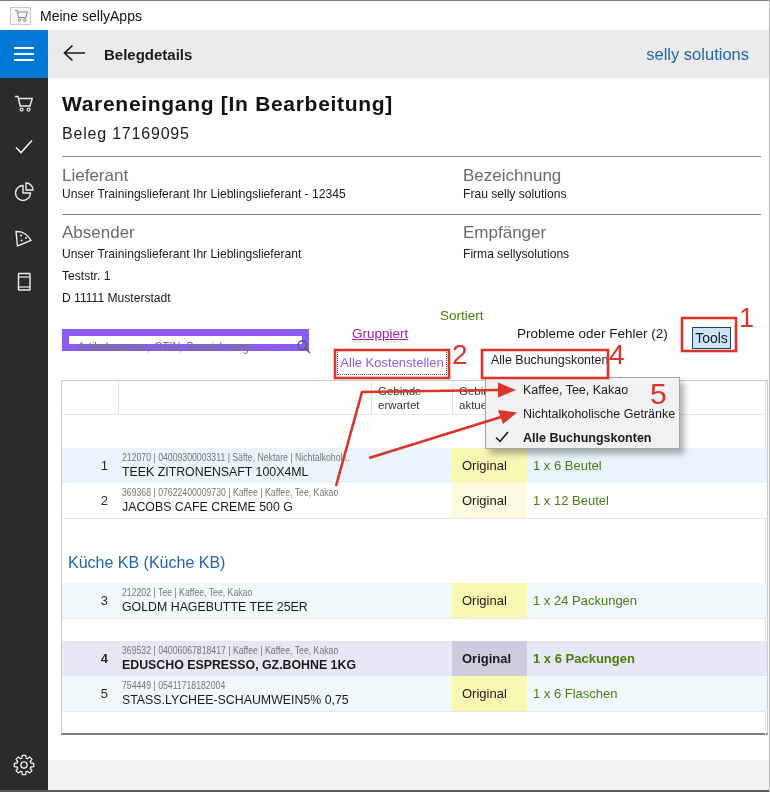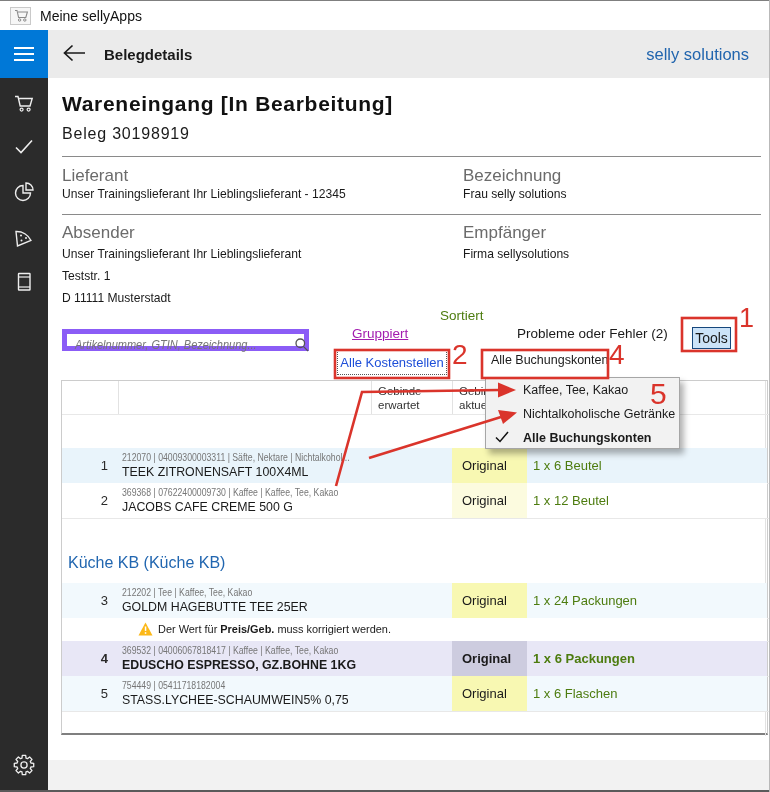--- a/index.html
+++ b/index.html
@@ -21,25 +21,25 @@
   .bborder { left:0; top:790px; width:770px; height:2px; background:#5a5a5a; }
   .rborder { left:769px; top:0; width:1px; height:792px; background:#b9b9b9; }
 
   .h1 { left:62px; top:92px; font-size:21px; font-weight:bold; color:#111; letter-spacing:0.7px; }
   .h2 { left:62px; top:125px; font-size:16px; color:#1a1a1a; letter-spacing:0.8px; }
   .hr1 { left:62px; top:156px; width:699px; height:1px; background:#8a8a8a; }
   .hr2 { left:62px; top:214px; width:699px; height:1px; background:#8a8a8a; }
   .lbl { font-size:17px; color:#6b6b6b; }
   .val { font-size:13px; color:#1a1a1a; white-space:nowrap; transform:scaleX(0.93); transform-origin:left top; }
 
-  .search { left:62px; top:329px; width:247px; height:22px; border:5px solid #8b5cf6; background:#fff; }
+  .search { left:62px; top:329px; width:247px; height:22px; border:7px solid #8b5cf6; background:#fff; }
   .search .ph { position:absolute; left:8px; top:4px; font-size:12.5px; font-style:italic; color:#767676; white-space:nowrap; display:inline-block; transform:scaleX(0.88); transform-origin:left top; }
   .link { font-size:13.5px; }
   .toolsbtn { left:692px; top:327px; width:39px; height:22px; background:#cce3f8; border:1px solid #16477c; font-size:14px; color:#1a1a1a; text-align:center; line-height:20px; }
-  .kost { left:337px; top:352px; width:110px; height:23px; border-left:1px dotted #555; border-right:1px dotted #555; border-bottom:1px dotted #555; font-size:13px; color:#1d4ed8; text-align:center; line-height:21px; white-space:nowrap; }
+  .kost { left:337px; top:352px; width:110px; height:23px; border-left:1px dotted #555; border-right:1px dotted #555; border-bottom:1px dotted #555; font-size:13px; color:#8b5cf6; text-align:center; line-height:21px; white-space:nowrap; }
   .buch { left:491px; top:353px; font-size:12.5px; white-space:nowrap; color:#1a1a1a; }
 
   
   .tbl { left:61px; top:380px; width:707px; height:355px; border:1px solid #ccc; border-bottom:2px solid #7f7f7f; background:#fff; }
   .vln { position:absolute; width:1px; background:#e2e2e2; }
   .hln { position:absolute; left:0; width:707px; height:1px; background:#e8e8e8; }
   .row { position:absolute; left:0; width:705px; }
   .num { position:absolute; width:46px; text-align:right; font-size:13px; color:#2a2a2a; }
   .asm { position:absolute; left:60px; top:4px; width:286px; font-size:10px; color:#767676; white-space:nowrap; overflow:hidden; transform:scaleX(0.87); transform-origin:left top; }
   .amn { position:absolute; left:60px; top:16px; width:264px; font-size:13px; color:#1a1a1a; white-space:nowrap; overflow:hidden; transform:scaleX(0.95); transform-origin:left top; }
@@ -111,21 +111,21 @@
       <path d="M20.7 9.3 L20.7 12.7 L17.9 13.0 L17.3 14.5 L19.0 16.6 L16.6 19.0 L14.5 17.3 L13.0 17.9 L12.7 20.7 L9.3 20.7 L9.0 17.9 L7.5 17.3 L5.4 19.0 L3.0 16.6 L4.7 14.5 L4.1 13.0 L1.3 12.7 L1.3 9.3 L4.1 9.0 L4.7 7.5 L3.0 5.4 L5.4 3.0 L7.5 4.7 L9.0 4.1 L9.3 1.3 L12.7 1.3 L13.0 4.1 L14.5 4.7 L16.6 3.0 L19.0 5.4 L17.3 7.5 L17.9 9.0 Z"></path>
       <circle cx="11" cy="11" r="3.1"></circle>
     </g>
   </svg>
 </div>
 <div class="abs bstrip"></div>
 <div class="abs bborder"></div>
 <div class="abs rborder"></div>
 
 <div class="abs h1">Wareneingang [In Bearbeitung]</div>
-<div class="abs h2">Beleg 30198919</div>
+<div class="abs h2">Beleg 17169095</div>
 <div class="abs hr1"></div>
 <div class="abs hr2"></div>
 
 <div class="abs lbl" style="left:62px;top:166px">Lieferant</div>
 <div class="abs val" style="left:62px;top:186px">Unser Trainingslieferant Ihr Lieblingslieferant - 12345</div>
 <div class="abs lbl" style="left:463px;top:166px">Bezeichnung</div>
 <div class="abs val" style="left:463px;top:186px">Frau selly solutions</div>
 
 <div class="abs lbl" style="left:62px;top:223px">Absender</div>
 <div class="abs val" style="left:62px;top:246px">Unser Trainingslieferant Ihr Lieblingslieferant</div>
@@ -180,28 +180,20 @@
   <div class="ghead" style="top:173px">Küche KB (Küche KB)</div>
 
   <div class="row" style="top:202px;height:35px;background:#f2f9fd">
     <div class="num" style="top:10px">3</div>
     <div class="asm">212202 | Tee | Kaffee, Tee, Kakao</div>
     <div class="amn">GOLDM HAGEBUTTE TEE 25ER</div>
     <div class="org" style="background:#f8f8b2">Original</div>
     <div class="amt">1 x 24 Packungen</div>
   </div>
   <div class="hln" style="top:237px"></div>
-  <div class="warn" style="left:0;top:237px;width:705px;height:23px;background:#fff">
-    <svg class="wtri" width="15" height="14" viewBox="0 0 15 14">
-      <path d="M7.5 0.5 L14.5 13.5 H0.5 Z" fill="#fcb818"></path>
-      <rect x="6.8" y="4.5" width="1.5" height="4.4" fill="#fff"></rect>
-      <rect x="6.8" y="10.2" width="1.5" height="1.6" fill="#fff"></rect>
-    </svg>
-    <div class="wtxt">Der Wert für <b>Preis/Geb.</b> muss korrigiert werden.</div>
-  </div>
   <div class="hln" style="top:260px"></div>
   <div class="row" style="top:260px;height:35px;background:#e8e7f6;font-weight:bold">
     <div class="num" style="top:10px;font-weight:bold">4</div>
     <div class="asm" style="font-weight:normal">369532 | 04006067818417 | Kaffee | Kaffee, Tee, Kakao</div>
     <div class="amn" style="font-weight:bold">EDUSCHO ESPRESSO, GZ.BOHNE 1KG</div>
     <div class="org" style="background:#cdccdf;font-weight:bold">Original</div>
     <div class="amt" style="font-weight:bold">1 x 6 Packungen</div>
   </div>
   <div class="hln" style="top:295px"></div>
   <div class="row" style="top:295px;height:35px;background:#f2f9fd">

